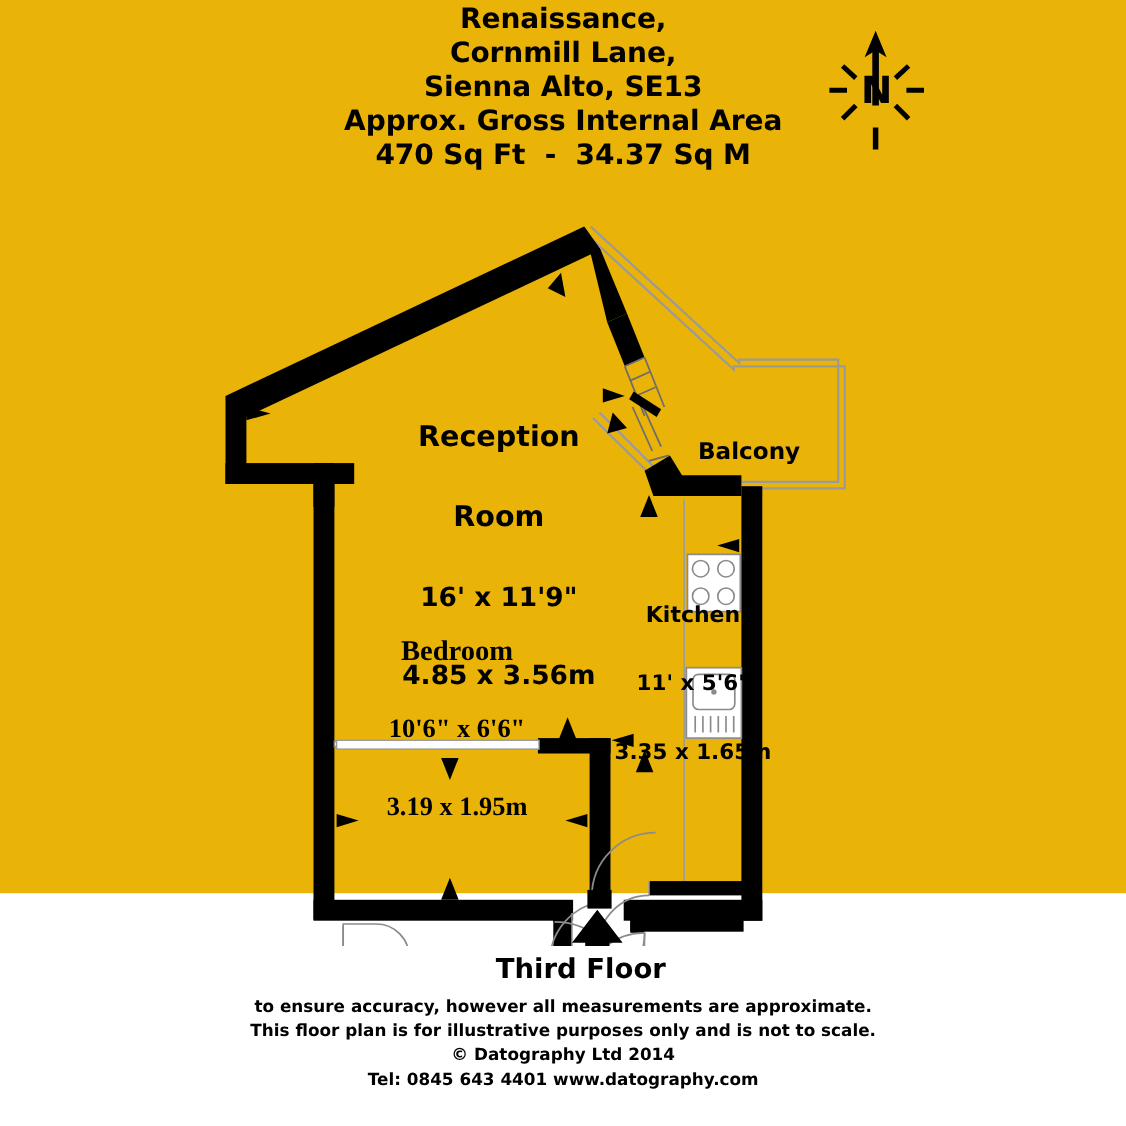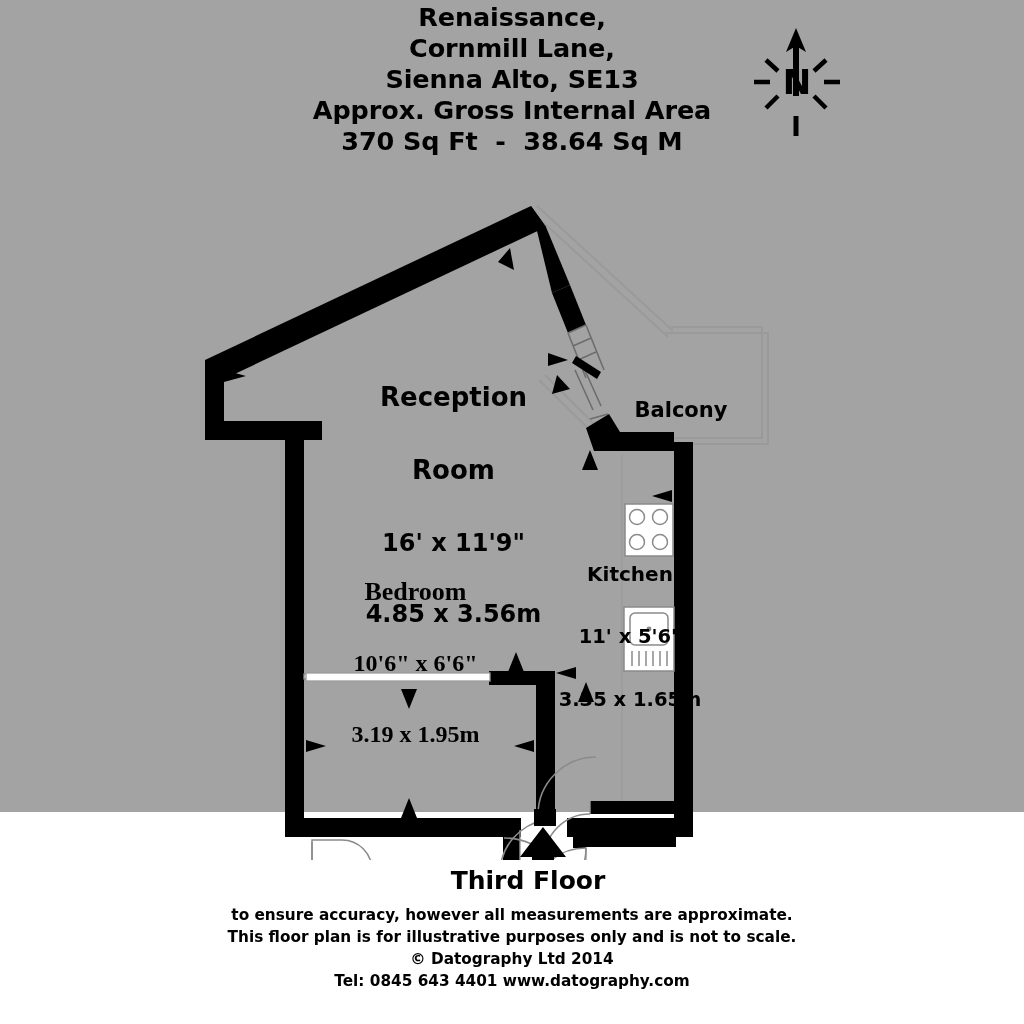--- a/index.html
+++ b/index.html
@@ -7,21 +7,21 @@
   html, body {
     width:1024px; height:1024px;
     background:#ffffff;
     font-family:"DejaVu Sans", sans-serif;
     color:#000000;
     overflow:hidden;
   }
   #page {
     position:relative;
     width:1024px; height:812px;
-    background:#a3a3a3;
+    background:#eab308;
   }
 
   
   #title-block {
     position:absolute;
     left:0; top:2px;
     width:1024px;
     text-align:center;
     line-height:1.22;
   }
@@ -56,21 +56,21 @@
   .room-label .rl-name {
     font-size:26px;
     font-weight:600;
   }
   .room-label .rl-dim {
     font-size:24px;
     font-weight:600;
   }
   #label-reception { left:351px; top:340px; width:205px; }
   #label-bedroom   { left:312px; top:534px; width:207px;font-family:Liberation Serif, serif; }
-  #label-kitchen   { left:543px; top:523px; width:174px; line-height:1.22; }
+  #label-kitchen   { left:543px; top:507px; width:174px; line-height:1.22; }
   #label-kitchen .rl-name { font-size:20px; }
   #label-kitchen .rl-dim  { font-size:19.5px; }
   #label-balcony   { left:600px; top:356px; width:162px; }
   #label-balcony .rl-name { font-size:21px; font-weight:600; }
 
   
   #floor-caption {
     position:absolute;
     left:16px; top:866px;
     width:1024px;
@@ -96,21 +96,21 @@
 </head>
 <body>
 
 <div id="page">
 
   <div id="title-block">
     <div class="tline">Renaissance,</div>
     <div class="tline">Cornmill Lane,</div>
     <div class="tline">Sienna Alto, SE13</div>
     <div class="tline">Approx. Gross Internal Area</div>
-    <div class="tline">370 Sq Ft  -  38.64 Sq M</div>
+    <div class="tline">470 Sq Ft  -  34.37 Sq M</div>
   </div>
 
   <div id="compass">
     <svg width="106" height="114" viewBox="0 0 106 114">
 
       <path d="M52 20 L52 72" stroke="#000" stroke-width="6" fill="none"></path>
 
       <path d="M52 4 L62 28 L52 22 L42 28 Z" fill="#000"></path>
 
       <path d="M52 92 L52 112" stroke="#000" stroke-width="5" fill="none"></path>

